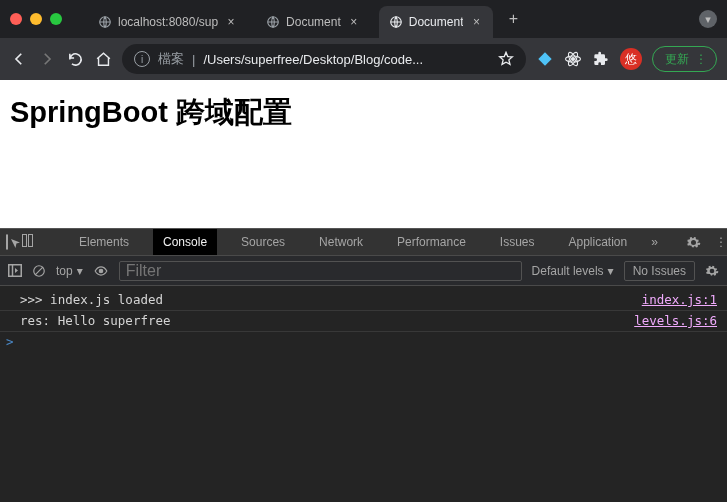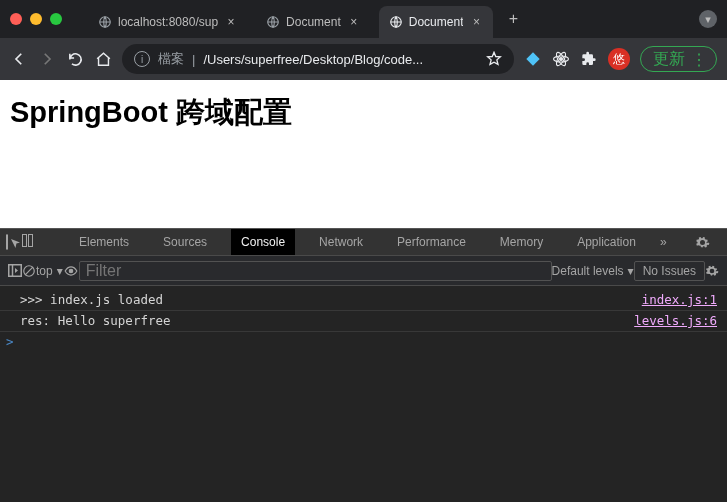--- a/index.html
+++ b/index.html
@@ -72,21 +72,21 @@
   .omnibox .star { margin-left:auto; color:#9aa0a6; }
   .ext-badge { width:22px; height:22px; border-radius:50%; background:#d93025; color:#fff; display:flex; align-items:center; justify-content:center; font-size:12px; }
   .update-btn {
     border: 1.5px solid #34a853;
     color: #34a853;
     background: transparent;
     border-radius: 14px;
     height: 26px;
     padding: 0 10px 0 12px;
     display:flex; align-items:center; gap:6px;
-    font-size: 16px;
+    font-size: 12px;
   }
   .update-btn .dots { letter-spacing: -1px; }
   
   .page {
     height: 148px;
     background: #ffffff;
     padding: 13px 10px;
   }
   .page h1 { font-size: 29px; font-weight: 700; color:#000; font-family: Arial, sans-serif; }
   
@@ -109,20 +109,21 @@
   }
   .dt-tabs .dt-tab { padding: 0 10px; height:100%; display:flex; align-items:center; color:#a5a5a5; }
   .dt-tabs .dt-tab.active { background:#000; color:#f1f1f1; }
   .dt-tabs .spacer { flex:1; }
   .dt-tabs .dt-ico { width:16px; text-align:center; color:#a5a5a5; }
   .dt-sub {
     height: 30px;
     background: #292a2d;
     display:flex; align-items:center;
     padding: 0 8px;
+    gap: 10px;
     border-bottom: 1px solid #4a4a4a;
     color:#a5a5a5;
     font-size:12px;
   }
   .dt-sub .filter {
     flex:1; height:20px; background:transparent; border:1px solid #525252; color:#a5a5a5;
     padding:0 6px; font-size:16px; border-radius:2px;
   }
   .dt-sub .box { border:1px solid #525252; padding: 2px 8px; border-radius:2px; }
   .console-body {
@@ -260,25 +261,25 @@
   <div class="dt-tabs">
     <span class="dt-ico"><span class="square-tilt" style="transform:rotate(0deg); position:relative;"><svg style="position:absolute; left:4px; top:4px;" width="9" height="9" viewBox="0 0 10 10">
             <path d="M0 0l10 4-4 1-1 5z" fill="#a5a5a5"></path>
           </svg></span></span>
     <span class="dt-ico"><span class="dock-ico">
           <span></span>
           <span></span>
         </span></span>
     <span style="width:1px;height:18px;background:#4a4a4a;margin:0 4px;"></span>
     <div class="dt-tab">Elements</div>
+    <div class="dt-tab active">Console</div>
     <div class="dt-tab">Sources</div>
-    <div class="dt-tab active">Console</div>
     <div class="dt-tab">Network</div>
     <div class="dt-tab">Performance</div>
-    <div class="dt-tab">Memory</div>
+    <div class="dt-tab">Issues</div>
     <div class="dt-tab">Application</div>
     <span class="dt-ico">»</span>
     <span class="spacer"></span>
     <span class="dt-ico">
       <svg width="15" height="15" viewBox="0 0 24 24" fill="#a5a5a5">
           <path d="M12 8a4 4 0 1 0 0 8 4 4 0 0 0 0-8zm9 4l2 1-1 3-2-.5a8 8 0 0 1-1.5 1.5l.5 2-3 1-1-2h-2l-1 2-3-1 .5-2A8 8 0 0 1 5 16.5L3 17l-1-3 2-1v-2l-2-1 1-3 2 .5A8 8 0 0 1 6.5 6L6 4l3-1 1 2h2l1-2 3 1-.5 2A8 8 0 0 1 17.5 7.5l2-.5 1 3-2 1v2z"></path>
         </svg>
     </span>
     <span class="dt-ico">⋮</span>
     <span class="dt-ico">×</span>

